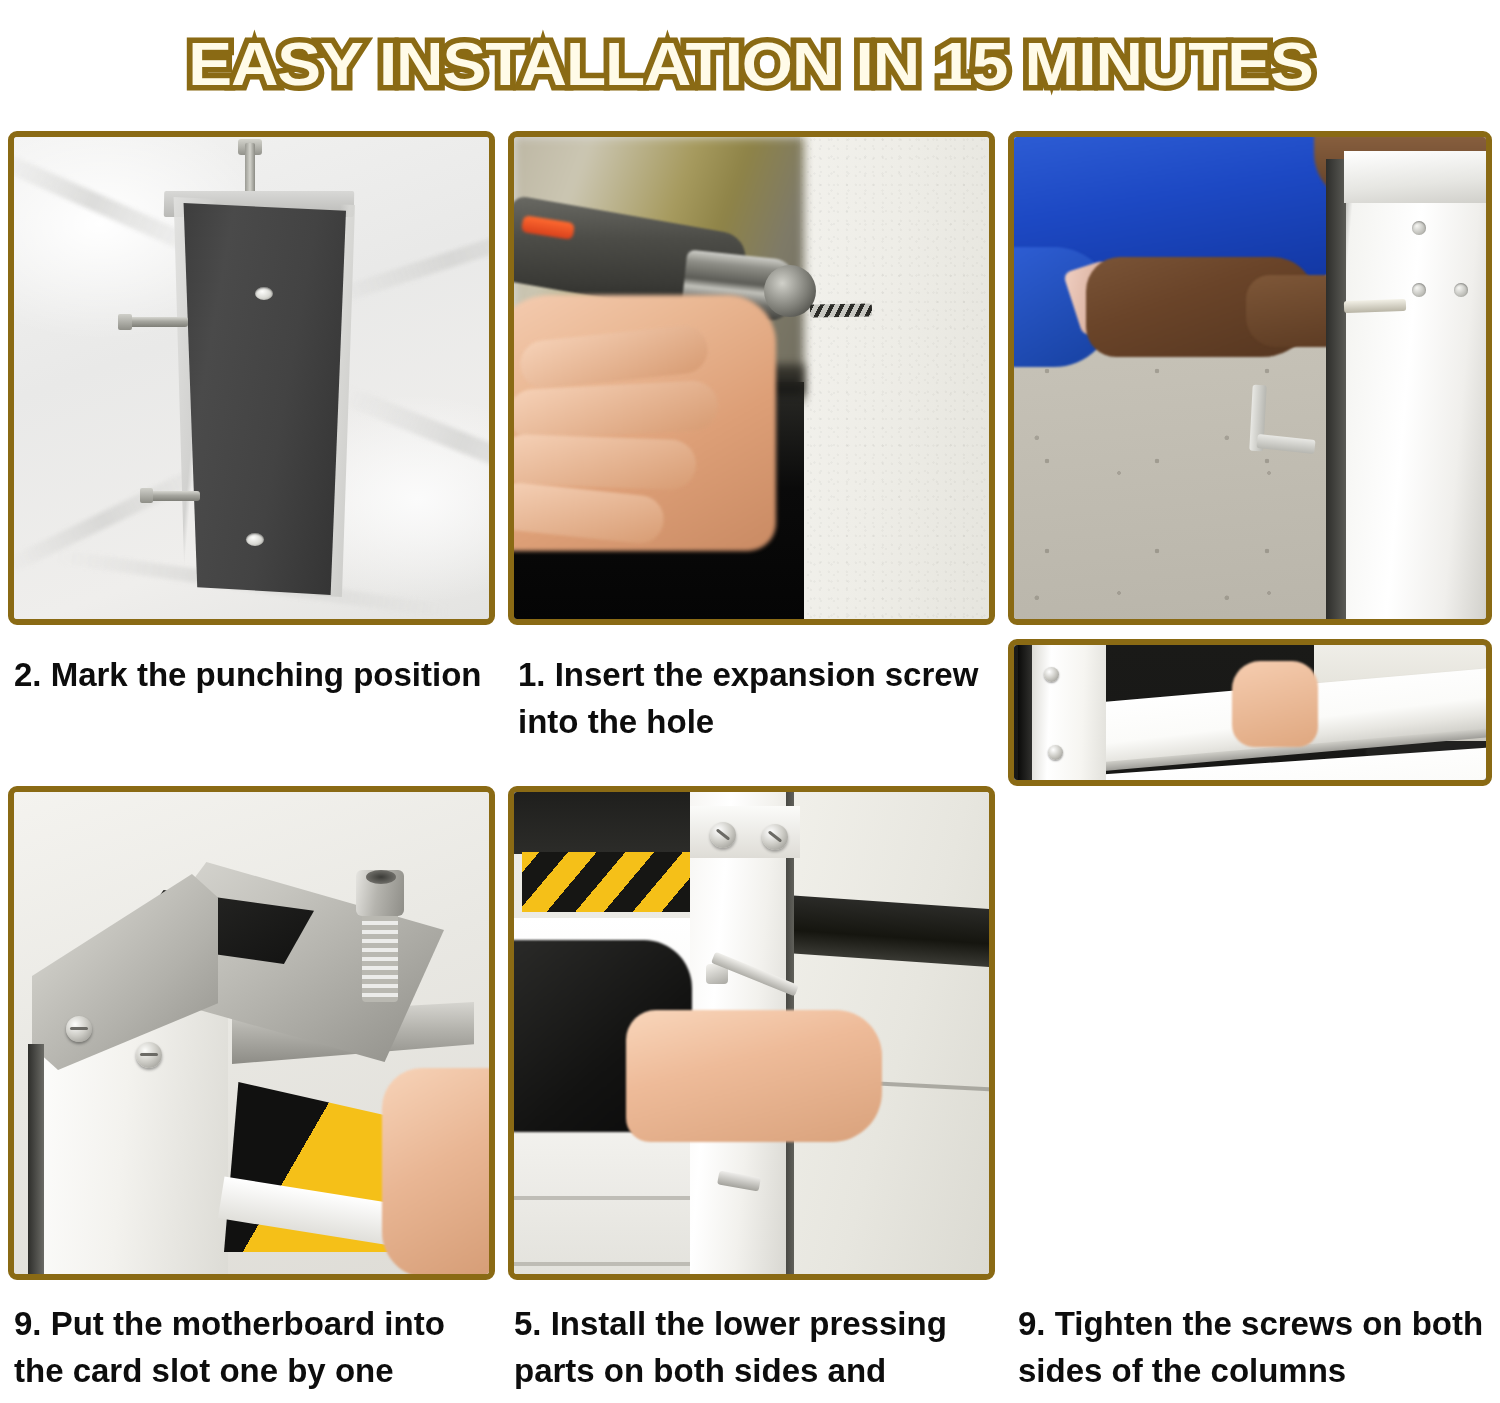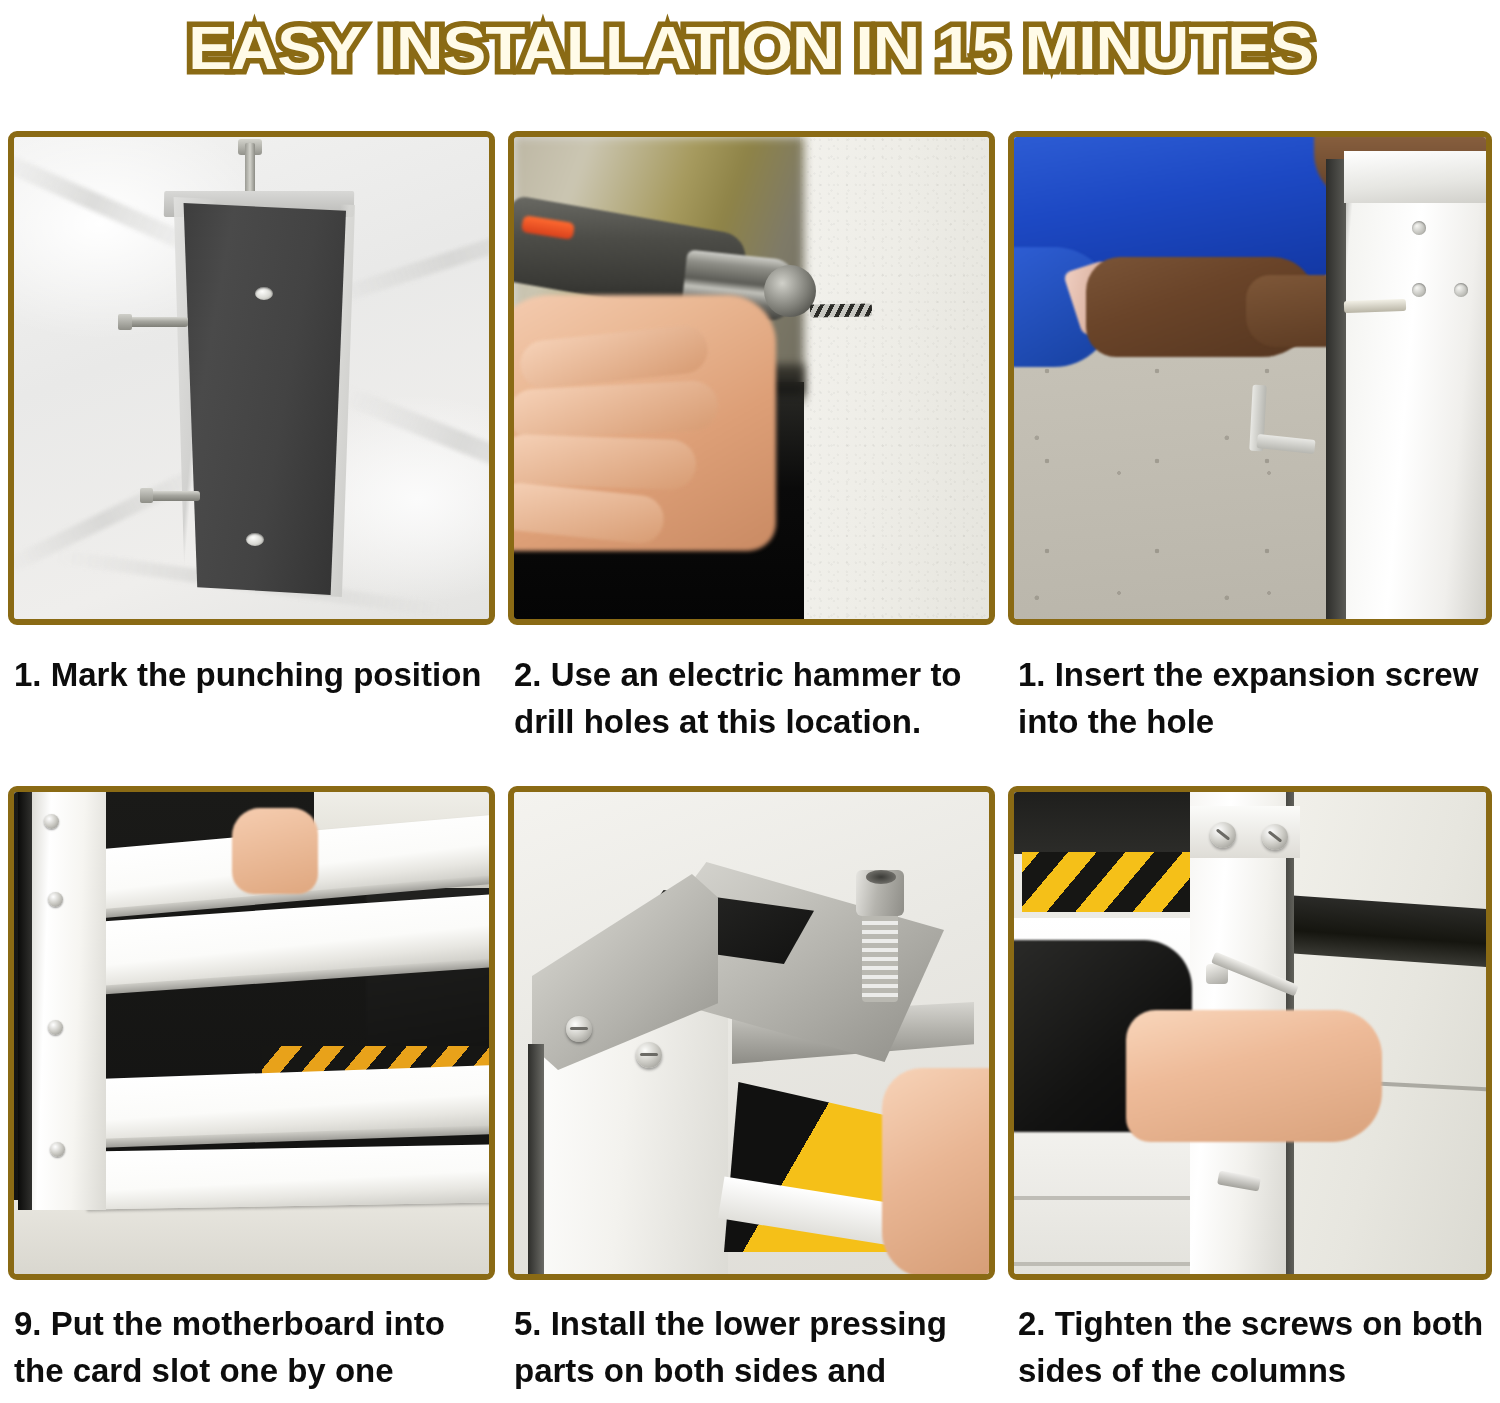--- a/index.html
+++ b/index.html
@@ -16,21 +16,21 @@
   .page {
     position: relative;
     width: 1500px;
     height: 1403px;
     background: #ffffff;
   }
 
   
   .title-bar {
     position: absolute;
-    left: 0; top: 0;
+    left: 0; top: 16px;
     width: 1500px;
     height: 96px;
     display: flex;
     align-items: center;
     justify-content: center;
     background: #ffffff;
   }
   .title-text {
     font-family: "Liberation Sans", sans-serif;
     font-weight: 700;
@@ -683,22 +683,21 @@
           <div class="ph3-screwhole" style="left:398px;top:146px;"></div>
           <div class="ph3-bolt"></div>
           <div class="ph3-allen"></div>
           <div class="ph3-allen2"></div>
         </div>
       </div>
     </div>
 
     <div style="grid-column:1/4;"></div>
 
-    <div class="caption">1. Mark the punching position</div>
-    <div class="caption">2. Use an electric hammer to drill holes at this location.</div>
+    <div class="caption">2. Mark the punching position</div>
     <div class="caption caption-c3">1. Insert the expansion screw into the hole</div>
 
     <div class="step-cell">
       <div class="photo-frame">
         <div class="photo-inner">
           <div class="ph4-bg"></div>
           <div class="ph4-darkgap"></div>
           <div class="ph4-floorwall"></div>
           <div class="ph4-legs"></div>
           <div class="ph4-body"></div>
@@ -776,16 +775,16 @@
           <div class="ph6-tool"></div>
           <div class="ph6-lowerscrew"></div>
         </div>
       </div>
     </div>
 
     <div style="grid-column:1/4;"></div>
 
     <div class="caption">9. Put the motherboard into the card slot one by one</div>
     <div class="caption">5. Install the lower pressing parts on both sides and tighten them</div>
-    <div class="caption caption-c3">2. Tighten the screws on both sides of the columns</div>
+    <div class="caption caption-c3">9. Tighten the screws on both sides of the columns</div>
 
   </div>
 </div>
 
 </body></html>

